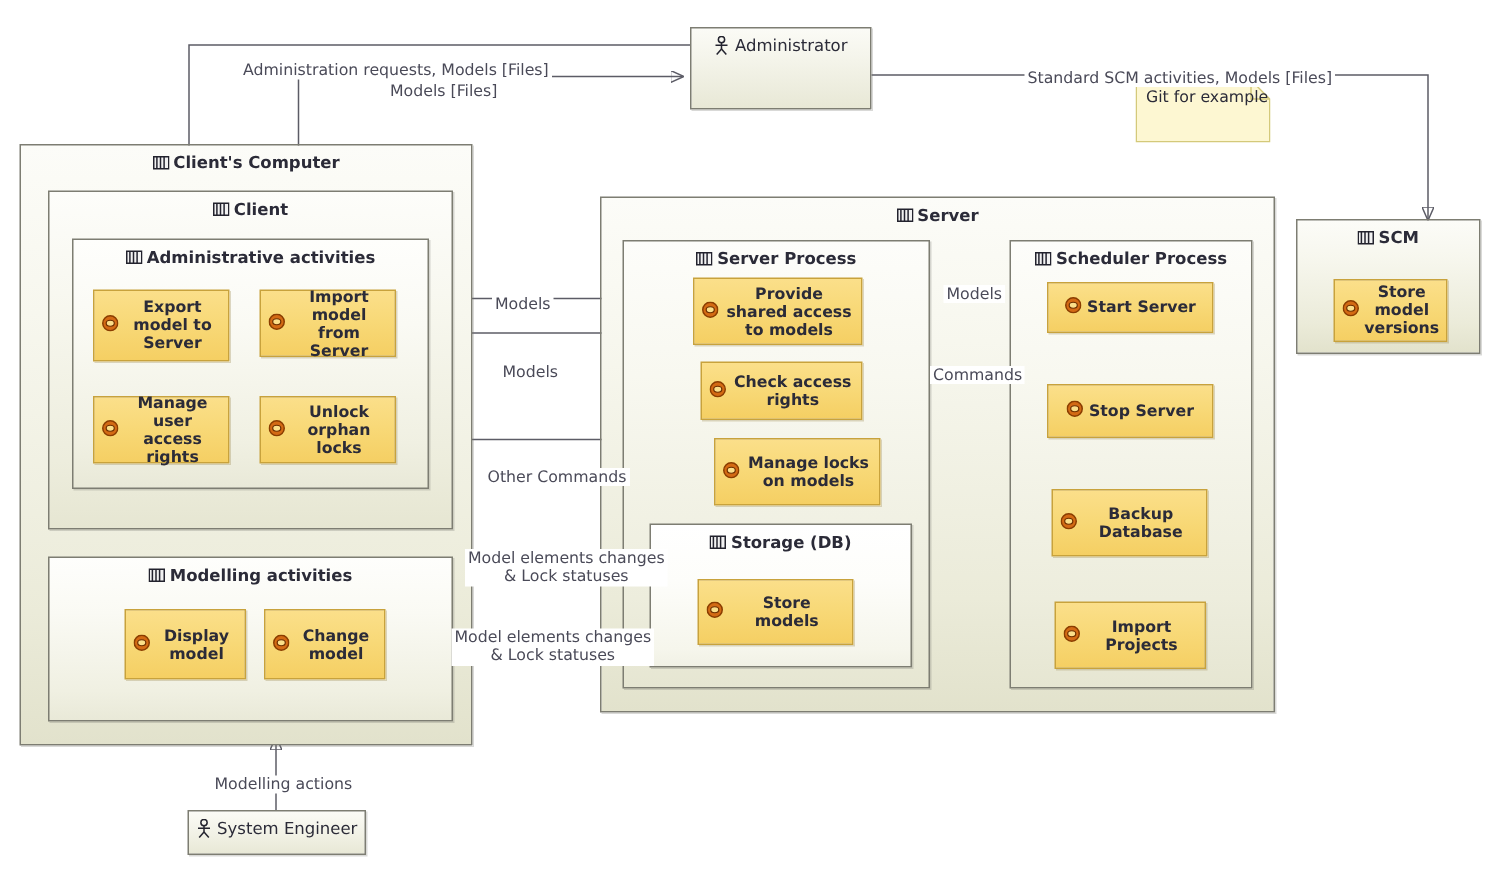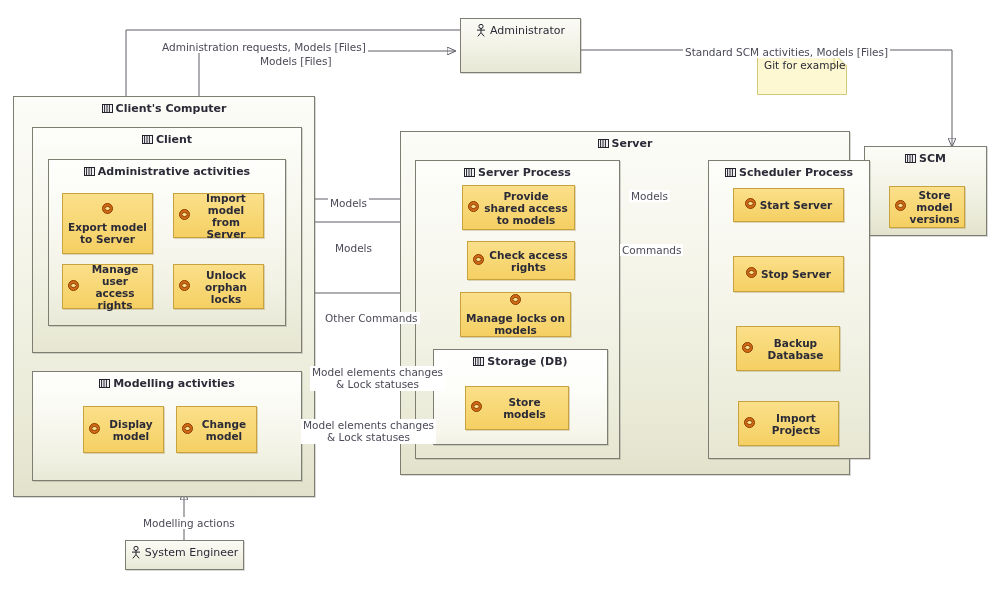--- a/index.html
+++ b/index.html
@@ -282,21 +282,21 @@
       <span class="stereo-ico">
         <svg width="11" height="11" viewBox="0 0 11 11">
           <rect x="0.5" y="1.5" width="10" height="8" fill="#f2f2f2" stroke="#23232e" stroke-width="1"></rect>
           <line x1="2.6" y1="1.5" x2="2.6" y2="9.5" stroke="#23232e" stroke-width="1"></line>
           <line x1="5" y1="1.5" x2="5" y2="9.5" stroke="#23232e" stroke-width="1"></line>
           <line x1="7.4" y1="1.5" x2="7.4" y2="9.5" stroke="#23232e" stroke-width="1"></line>
         </svg>
       </span><span>Administrative activities</span>
     </div>
 
-    <div class="act" style="left:13px; top:33px; width:91px; height:61px;flex-direction:column;">
+    <div class="act" style="left:13px; top:33px; width:91px; height:48px;">
       <span class="act-ico">
         <svg width="11" height="11" viewBox="0 0 11 11">
           <circle cx="5.5" cy="5.5" r="5" fill="#d36a14" stroke="#8a3d00" stroke-width="1"></circle>
           <ellipse cx="5.5" cy="5.5" rx="2.7" ry="2" fill="#fbdf8a" stroke="#6d3000" stroke-width="0.8"></ellipse>
         </svg>
       </span>
       <span class="act-label">Export model to Server</span>
     </div>
 
     <div class="act" style="left:124px; top:33px; width:91px; height:45px;">
@@ -401,21 +401,21 @@
     <div class="act" style="left:51px; top:80px; width:108px; height:39px;">
       <span class="act-ico">
         <svg width="11" height="11" viewBox="0 0 11 11">
           <circle cx="5.5" cy="5.5" r="5" fill="#d36a14" stroke="#8a3d00" stroke-width="1"></circle>
           <ellipse cx="5.5" cy="5.5" rx="2.7" ry="2" fill="#fbdf8a" stroke="#6d3000" stroke-width="0.8"></ellipse>
         </svg>
       </span>
       <span class="act-label">Check access rights</span>
     </div>
 
-    <div class="act" style="left:44px; top:131px; width:111px; height:45px;flex-direction:column;">
+    <div class="act" style="left:60px; top:131px; width:111px; height:45px;">
       <span class="act-ico">
         <svg width="11" height="11" viewBox="0 0 11 11">
           <circle cx="5.5" cy="5.5" r="5" fill="#d36a14" stroke="#8a3d00" stroke-width="1"></circle>
           <ellipse cx="5.5" cy="5.5" rx="2.7" ry="2" fill="#fbdf8a" stroke="#6d3000" stroke-width="0.8"></ellipse>
         </svg>
       </span>
       <span class="act-label">Manage locks on models</span>
     </div>
 
     <div class="node level4" style="left:17px; top:188px; width:175px; height:96px;">
@@ -434,21 +434,21 @@
           <svg width="11" height="11" viewBox="0 0 11 11">
             <circle cx="5.5" cy="5.5" r="5" fill="#d36a14" stroke="#8a3d00" stroke-width="1"></circle>
             <ellipse cx="5.5" cy="5.5" rx="2.7" ry="2" fill="#fbdf8a" stroke="#6d3000" stroke-width="0.8"></ellipse>
           </svg>
         </span>
         <span class="act-label">Store models</span>
       </div>
     </div>
   </div>
 
-  <div class="node level2" style="left:708px; top:160px; width:162px; height:299px;text-decoration:underline;">
+  <div class="node level2" style="left:673px; top:160px; width:162px; height:299px;text-decoration:underline;">
     <div class="node-title">
       <span class="stereo-ico">
         <svg width="11" height="11" viewBox="0 0 11 11">
           <rect x="0.5" y="1.5" width="10" height="8" fill="#f2f2f2" stroke="#23232e" stroke-width="1"></rect>
           <line x1="2.6" y1="1.5" x2="2.6" y2="9.5" stroke="#23232e" stroke-width="1"></line>
           <line x1="5" y1="1.5" x2="5" y2="9.5" stroke="#23232e" stroke-width="1"></line>
           <line x1="7.4" y1="1.5" x2="7.4" y2="9.5" stroke="#23232e" stroke-width="1"></line>
         </svg>
       </span><span>Scheduler Process</span>
     </div>

